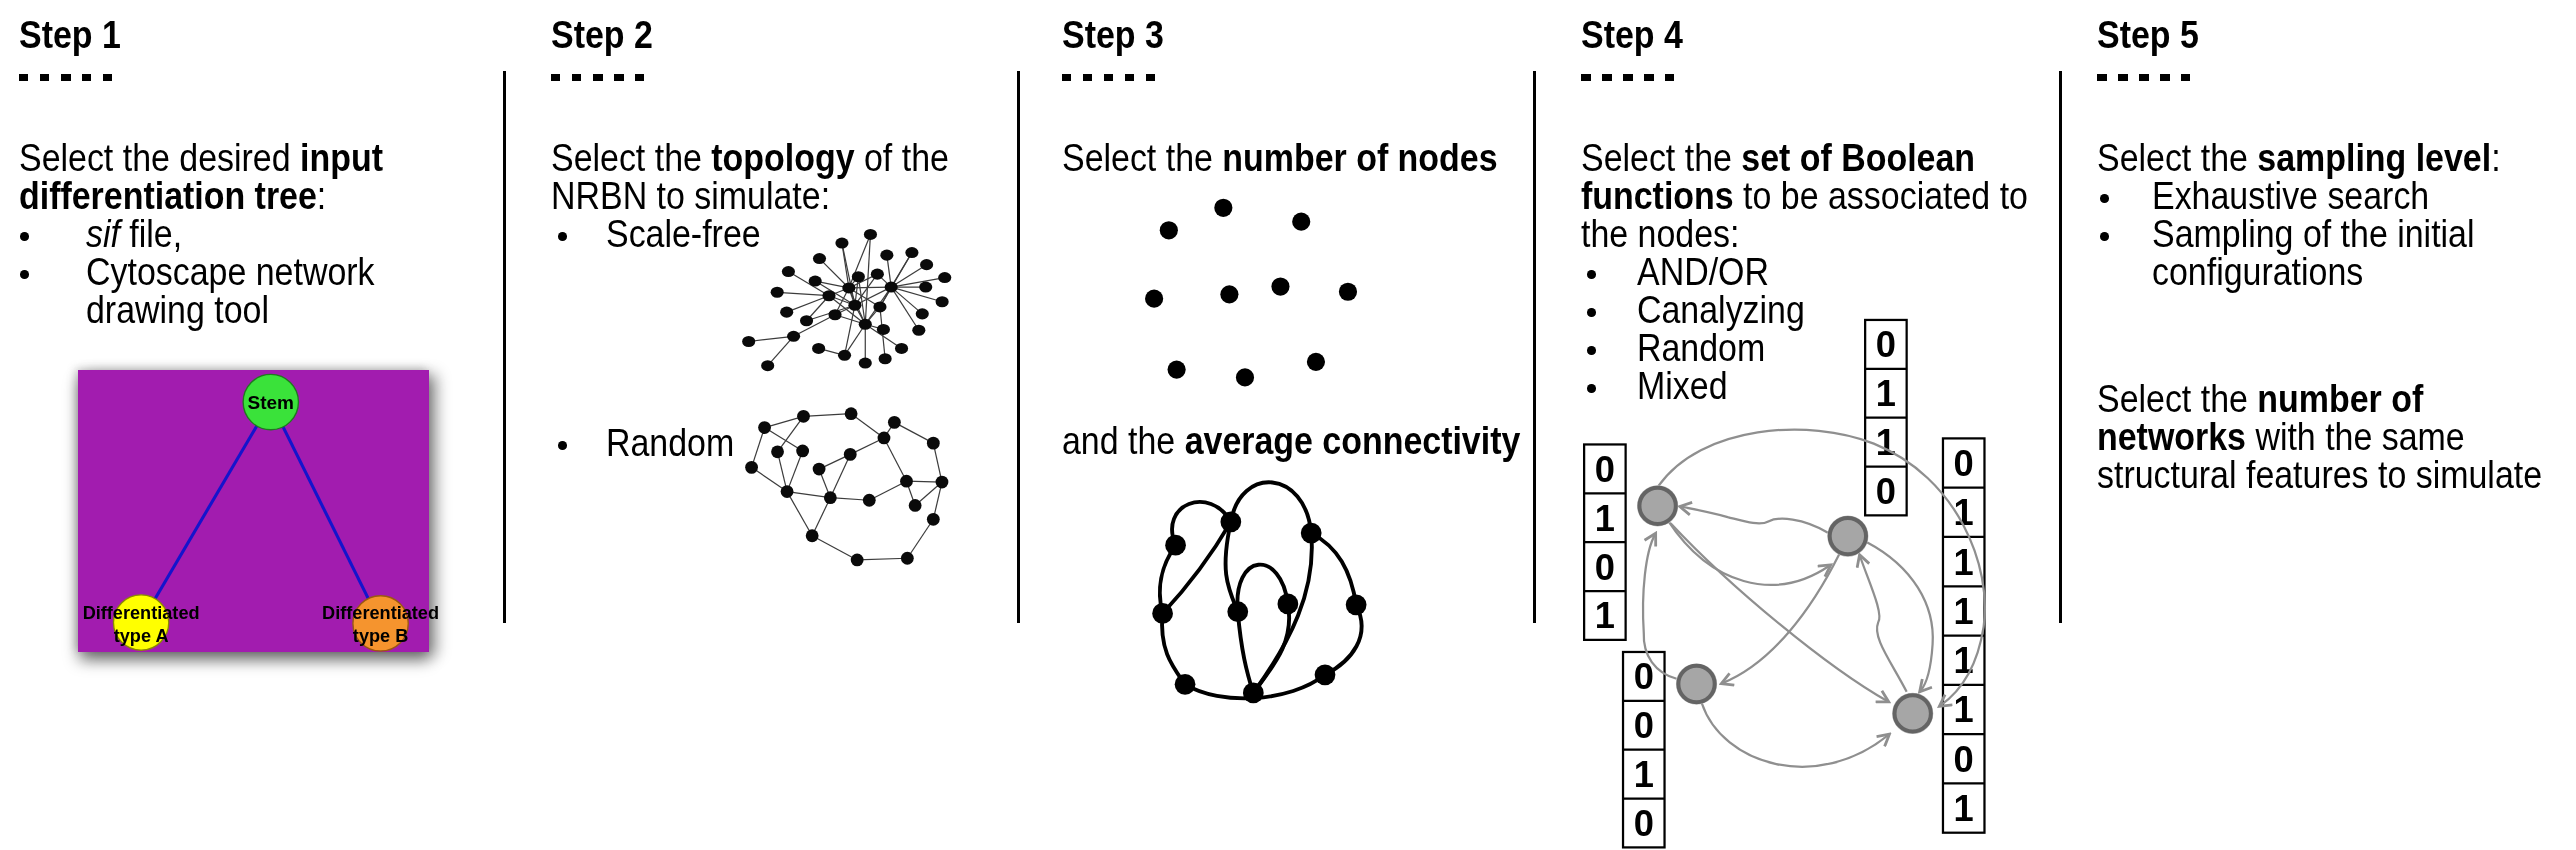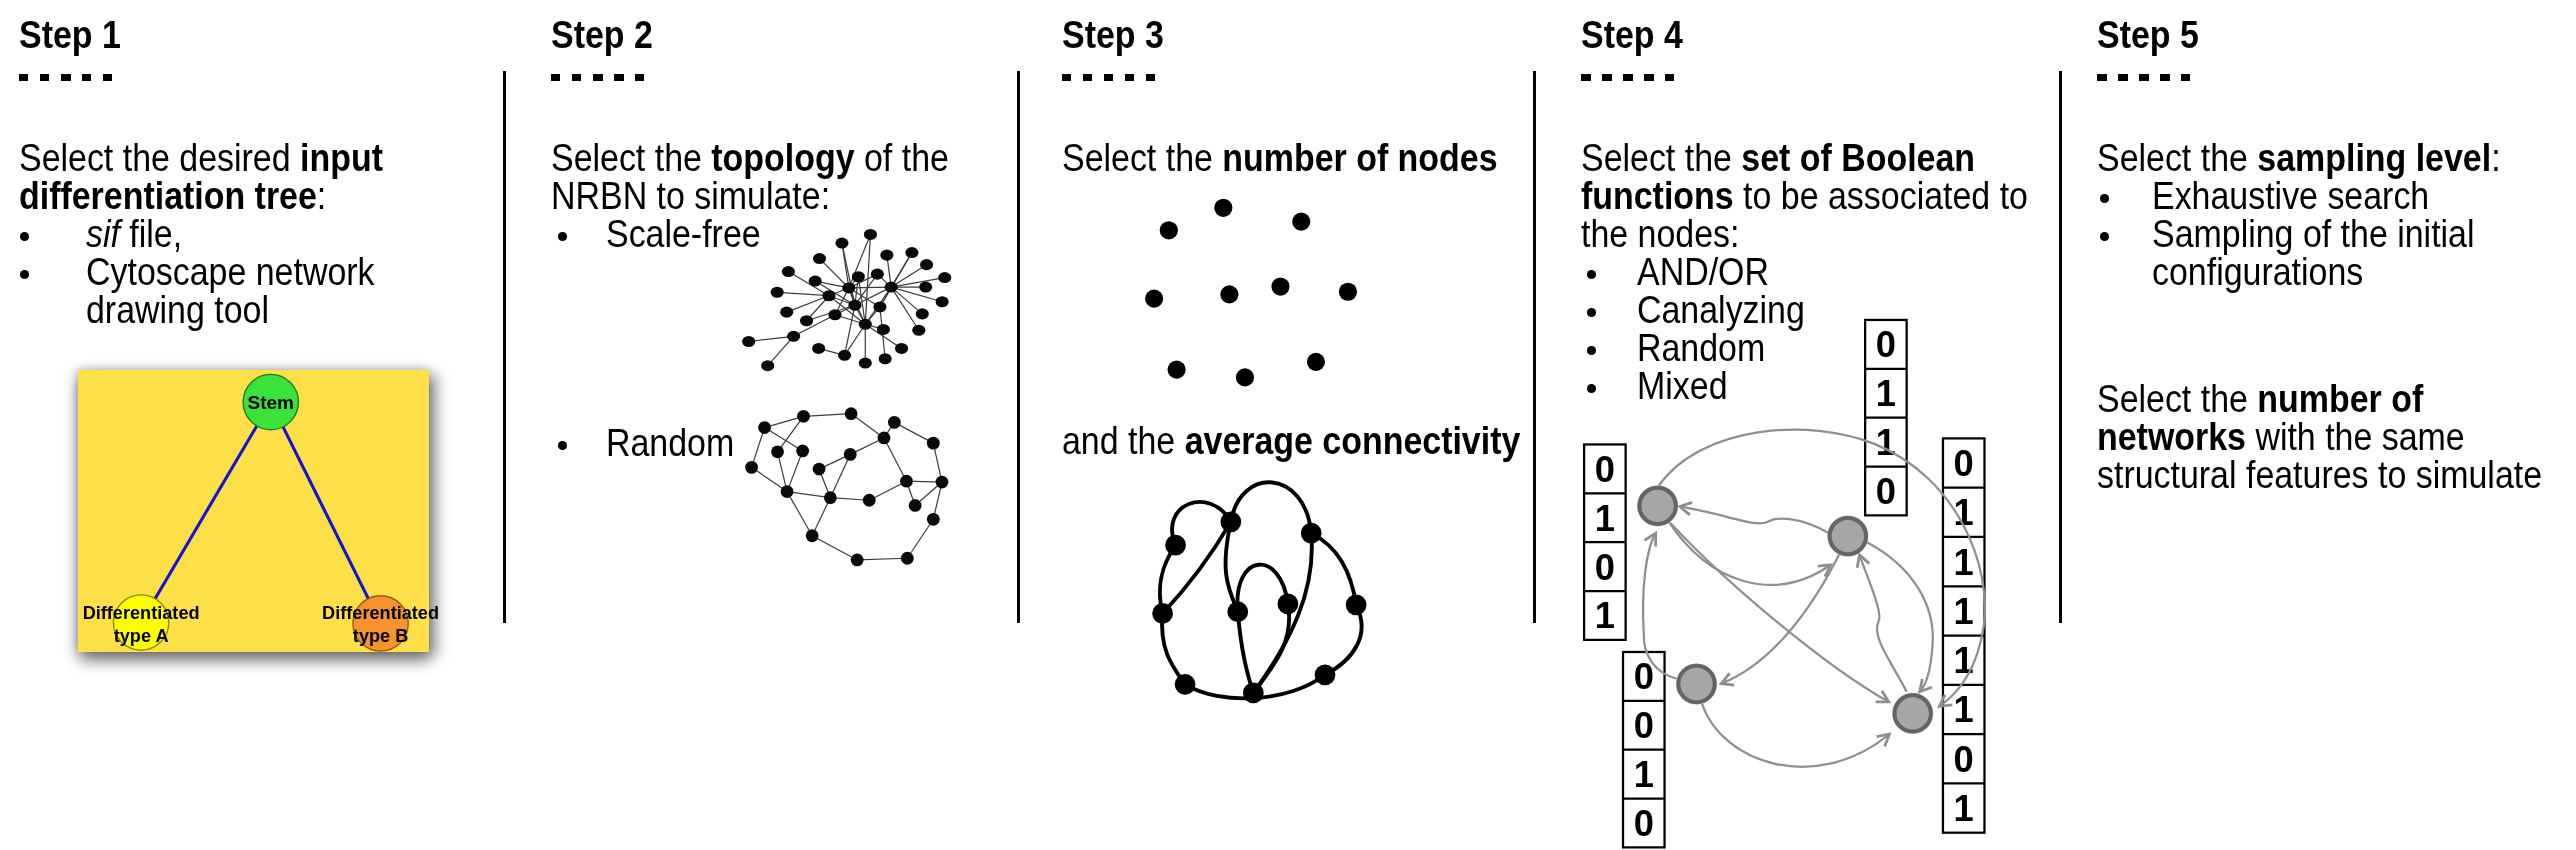--- a/index.html
+++ b/index.html
@@ -56,21 +56,21 @@
 <div class="t" style="left:2097px;top:138px">Select the <b>sampling level</b>:</div>
 <div class="bu" style="left:2100px;top:194px"></div>
 <div class="t" style="left:2152px;top:176px">Exhaustive search</div>
 <div class="bu" style="left:2100px;top:232px"></div>
 <div class="t" style="left:2152px;top:214px">Sampling of the initial</div>
 <div class="t" style="left:2152px;top:252px">configurations</div>
 <div class="t" style="left:2097px;top:379px">Select the <b>number of</b></div>
 <div class="t" style="left:2097px;top:417px"><b>networks</b> with the same</div>
 <div class="t" style="left:2097px;top:455px">structural features to simulate</div>
 
-<div style="position:absolute;left:78px;top:370px;width:351px;height:282px;background:#fde047;
+<div style="position:absolute;left:78px;top:370px;width:351px;height:282px;background:#a21caf;
   box-shadow:0 8.7px 14px rgba(0,0,0,0.40), 7.8px 4.3px 14px rgba(0,0,0,0.33), -3.5px -1.7px 7.8px rgba(110,110,110,0.28);">
 <svg width="351" height="282" viewBox="0 0 406 326" style="position:absolute;left:0;top:0;overflow:visible">
   <line x1="223" y1="37" x2="73" y2="292" stroke="#1414cc" stroke-width="3.6"></line>
   <line x1="223" y1="37" x2="350" y2="293" stroke="#1414cc" stroke-width="3.6"></line>
   <circle cx="223" cy="37" r="32" fill="#3ae23a" stroke="#1f7a1f" stroke-width="1.6"></circle>
   <circle cx="73" cy="292" r="32" fill="#ffff00" stroke="#8a8a00" stroke-width="1.6"></circle>
   <circle cx="350" cy="293" r="32" fill="#f5942e" stroke="#9a5a10" stroke-width="1.6"></circle>
   <text x="223" y="45" font-family="Liberation Sans, sans-serif" font-size="22" font-weight="bold" text-anchor="middle">Stem</text>
   <text x="73" y="288" font-family="Liberation Sans, sans-serif" font-size="21" font-weight="bold" text-anchor="middle">Differentiated</text>
   <text x="73" y="315" font-family="Liberation Sans, sans-serif" font-size="21" font-weight="bold" text-anchor="middle">type A</text>

